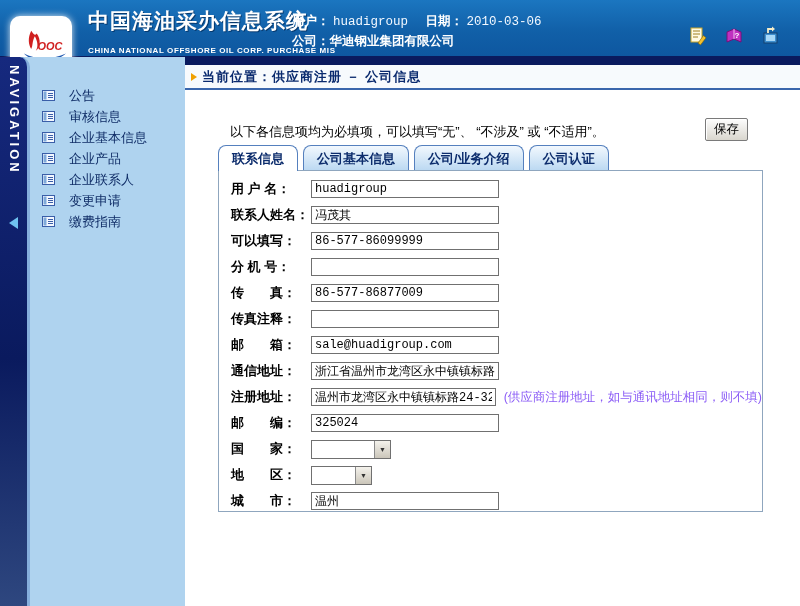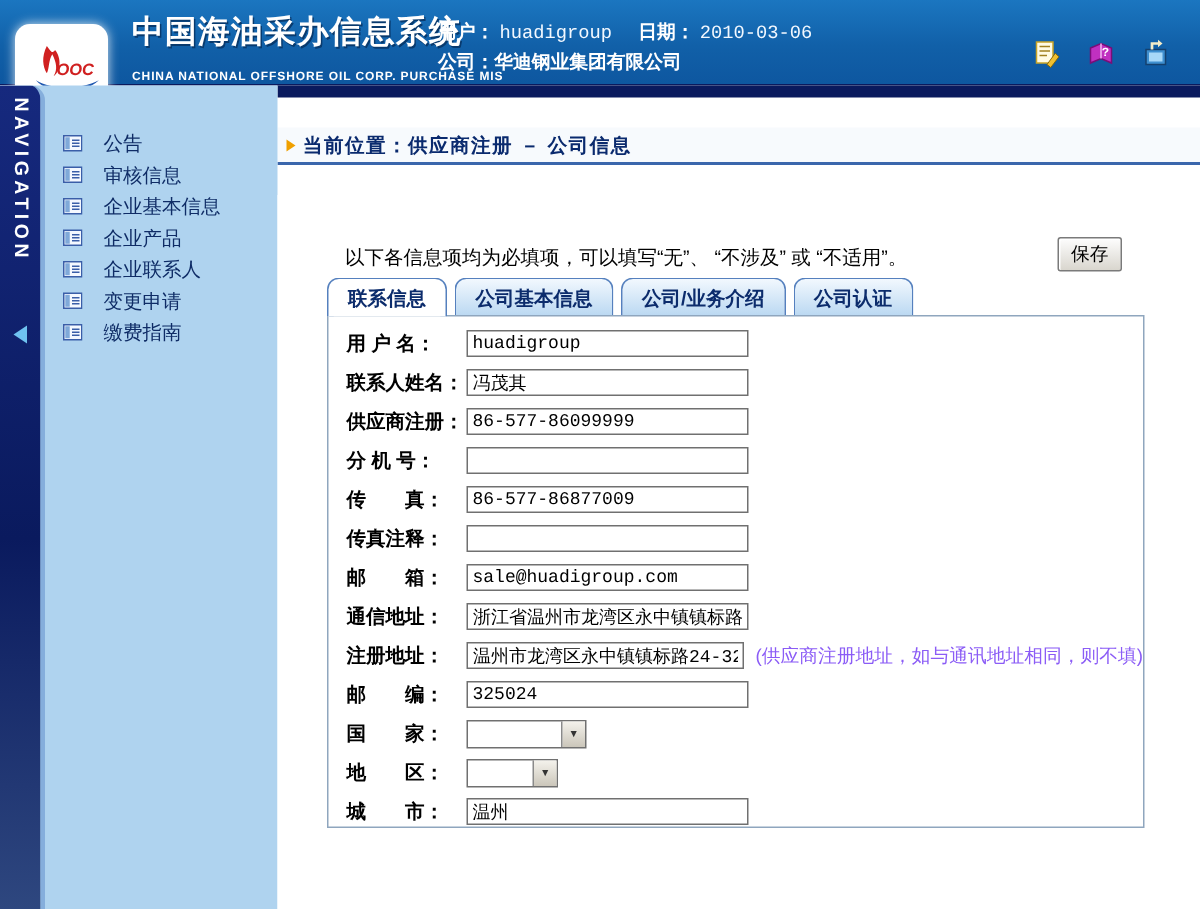--- a/index.html
+++ b/index.html
@@ -23,21 +23,21 @@
   
   .sidebar { width:185px; background:#AFD3EF; display:flex; position:relative; }
   .nav-strip { width:30px; background:linear-gradient(180deg,#16297E 0%,#0A1A5E 55%,#2E477F 100%); border-right:3px solid #85AEDC; border-top-right-radius:10px; position:relative; }
   .nav-text { writing-mode:vertical-rl; color:#fff; font-weight:bold; font-size:13px; letter-spacing:3px; margin:8px 0 0 7px; }
   .nav-arrow { position:absolute; left:9px; top:160px; width:0; height:0; border-top:6px solid transparent; border-bottom:6px solid transparent; border-right:9px solid #6FC2F0; cursor:pointer; }
   .menu { flex:1; padding:28px 0 0 12px; }
   .menu-item { display:flex; align-items:center; gap:14px; height:21px; font-size:13px; color:#0F2C66; cursor:pointer; white-space:nowrap; }
   .menu-item svg { flex:0 0 auto; }
 
   
-  .main { flex:1; background:#fff; display:flex; flex-direction:column;gap:20px; }
+  .main { flex:1; background:#fff; display:flex; flex-direction:column; }
   .topband { height:8px; background:#0A1A5E; }
   .breadcrumb { height:25px; background:#F7FAFD; border-bottom:2px solid #3A66AC; display:flex; align-items:center; padding-left:6px; }
   .bc-arrow { width:0; height:0; border-top:4px solid transparent; border-bottom:4px solid transparent; border-left:6px solid #F0A000; margin-right:5px; }
   .bc-text { font-size:13px; font-weight:bold; color:#0A2A6E; letter-spacing:1px; }
   .content { position:relative; flex:1; background:#fff; }
   .instruction { position:absolute; left:45px; top:33px; font-size:13px; color:#000; }
   .save-btn { position:absolute; right:52px; top:28px; padding:2px 8px; font-size:12.5px; color:#000;
     background:linear-gradient(180deg,#FDFDFD,#D9D6CE); border:1px solid #7A7A7A; border-radius:2px;
     box-shadow:inset 1px 1px 0 #fff; cursor:pointer; font-family:"Liberation Sans", sans-serif;margin-left:42px; }
 
@@ -210,21 +210,21 @@
       <div class="panel">
         <div class="f-row">
           <span class="f-label">用 户 名：</span>
           <input class="f-input" type="text" value="huadigroup" style="">
         </div>
         <div class="f-row">
           <span class="f-label">联系人姓名：</span>
           <input class="f-input" type="text" value="冯茂其" style="">
         </div>
         <div class="f-row">
-          <span class="f-label">供应商注册：</span>
+          <span class="f-label">可以填写：</span>
           <input class="f-input" type="text" value="86-577-86099999" style="">
         </div>
         <div class="f-row">
           <span class="f-label">分 机 号：</span>
           <input class="f-input" type="text" value="" style="">
         </div>
         <div class="f-row">
           <span class="f-label">传　　真：</span>
           <input class="f-input" type="text" value="86-577-86877009" style="">
         </div>

